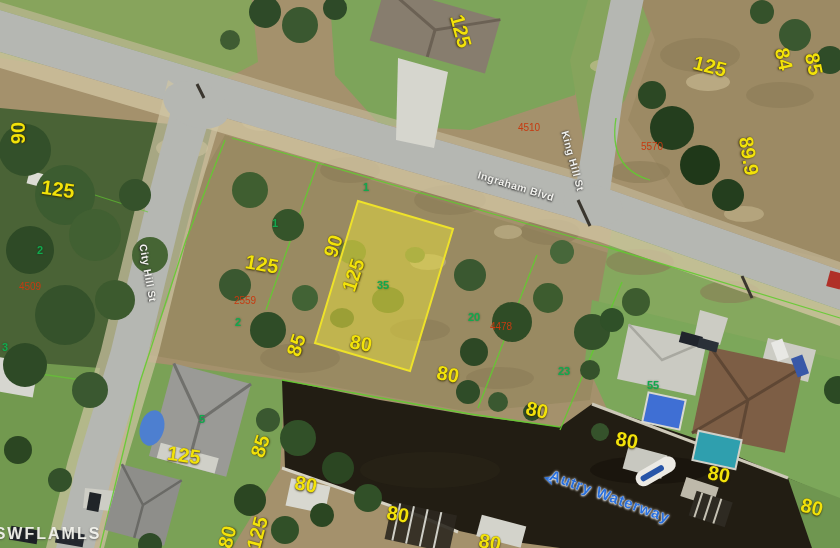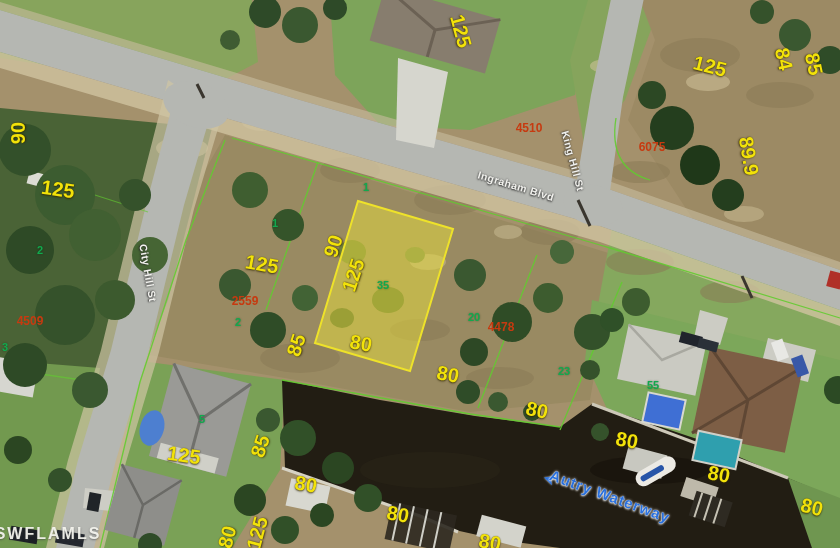--- a/index.html
+++ b/index.html
@@ -11,21 +11,21 @@
   #label-layer{position:absolute;left:0;top:0;width:840px;height:548px;pointer-events:none;}
   .lbl{position:absolute;transform:translate(-50%,-50%);white-space:nowrap;line-height:1;}
   .dim{
     color:var(--c-dim,#f2e20a);font-size:20px;font-weight:bold;
     text-shadow:0 1px 2px rgba(50,40,0,.85),0 0 1px rgba(0,0,0,.6);
   }
   .lot{
     color:var(--c-lot,#12a94e);font-size:11px;font-weight:bold;
     text-shadow:0 0 2px rgba(0,40,10,.45);
   }
-  .pid{color:var(--c-pid,#c63a10);font-size:12px;font-weight:bold;}
+  .pid{color:var(--c-pid,#c63a10);font-size:10px;font-weight:normal;}
   .street{
     color:var(--c-street,#f2f2ee);font-size:10.5px;font-weight:bold;letter-spacing:.5px;
     text-shadow:0 1px 2px rgba(40,40,40,.95),0 0 2px rgba(60,60,60,.7);
   }
   .waterway{
     color:var(--c-water-label,#2a70dc);font-size:15px;font-weight:bold;letter-spacing:1px;
     text-shadow:0 0 3px rgba(255,255,255,.95),0 0 1px #fff,0 1px 2px rgba(255,255,255,.8);
   }
   .watermark{
     color:rgba(246,246,240,.93);font-size:16px;font-weight:bold;letter-spacing:2px;
@@ -277,22 +277,22 @@
       <span class="lbl lot" style="left: 238px; top: 322px; transform: translate(-50%, -50%) rotate(0deg);">2</span>
       <span class="lbl lot" style="left: 275px; top: 223px; transform: translate(-50%, -50%) rotate(0deg);">1</span>
       <span class="lbl lot" style="left: 366px; top: 187px; transform: translate(-50%, -50%) rotate(0deg);">1</span>
       <span class="lbl lot" style="left: 383px; top: 285px; transform: translate(-50%, -50%) rotate(0deg);">35</span>
       <span class="lbl lot" style="left: 474px; top: 317px; transform: translate(-50%, -50%) rotate(0deg);">20</span>
       <span class="lbl lot" style="left: 564px; top: 371px; transform: translate(-50%, -50%) rotate(0deg);">23</span>
       <span class="lbl lot" style="left: 653px; top: 385px; transform: translate(-50%, -50%) rotate(0deg); text-align: right;">55</span>
       <span class="lbl lot" style="left: 202px; top: 419px; transform: translate(-50%, -50%) rotate(0deg);">5</span>
       <span class="lbl lot" style="left: 5px; top: 347px; transform: translate(-50%, -50%) rotate(0deg);">3</span>
       <span class="lbl pid" style="left: 529px; top: 128px; transform: translate(-50%, -50%) rotate(0deg);">4510</span>
-      <span class="lbl pid" style="left: 652px; top: 147px; transform: translate(-50%, -50%) rotate(0deg);">6075</span>
-      <span class="lbl pid" style="left: 30px; top: 287px; transform: translate(-50%, -50%) rotate(0deg); margin-top: 34px;">4509</span>
+      <span class="lbl pid" style="left: 652px; top: 147px; transform: translate(-50%, -50%) rotate(0deg);">5570</span>
+      <span class="lbl pid" style="left: 30px; top: 287px; transform: translate(-50%, -50%) rotate(0deg);">4509</span>
       <span class="lbl pid" style="left: 245px; top: 301px; transform: translate(-50%, -50%) rotate(0deg);">2559</span>
       <span class="lbl pid" style="left: 501px; top: 327px; transform: translate(-50%, -50%) rotate(0deg); text-align: right;">4478</span>
       <span class="lbl street" style="left: 516px; top: 186px; transform: translate(-50%, -50%) rotate(17deg);">Ingraham Blvd</span>
       <span class="lbl street" style="left: 573px; top: 161px; transform: translate(-50%, -50%) rotate(75deg);">King Hill St</span>
       <span class="lbl street" style="left: 148px; top: 273px; transform: translate(-50%, -50%) rotate(80deg);">City Hill St</span>
       <span class="lbl waterway" style="left: 610px; top: 496px; transform: translate(-50%, -50%) rotate(20deg);">Autry Waterway</span>
       <span class="lbl watermark" style="left: 48px; top: 534px; transform: translate(-50%, -50%) rotate(0deg);">SWFLAMLS</span>
     </div>
 
 </div>

